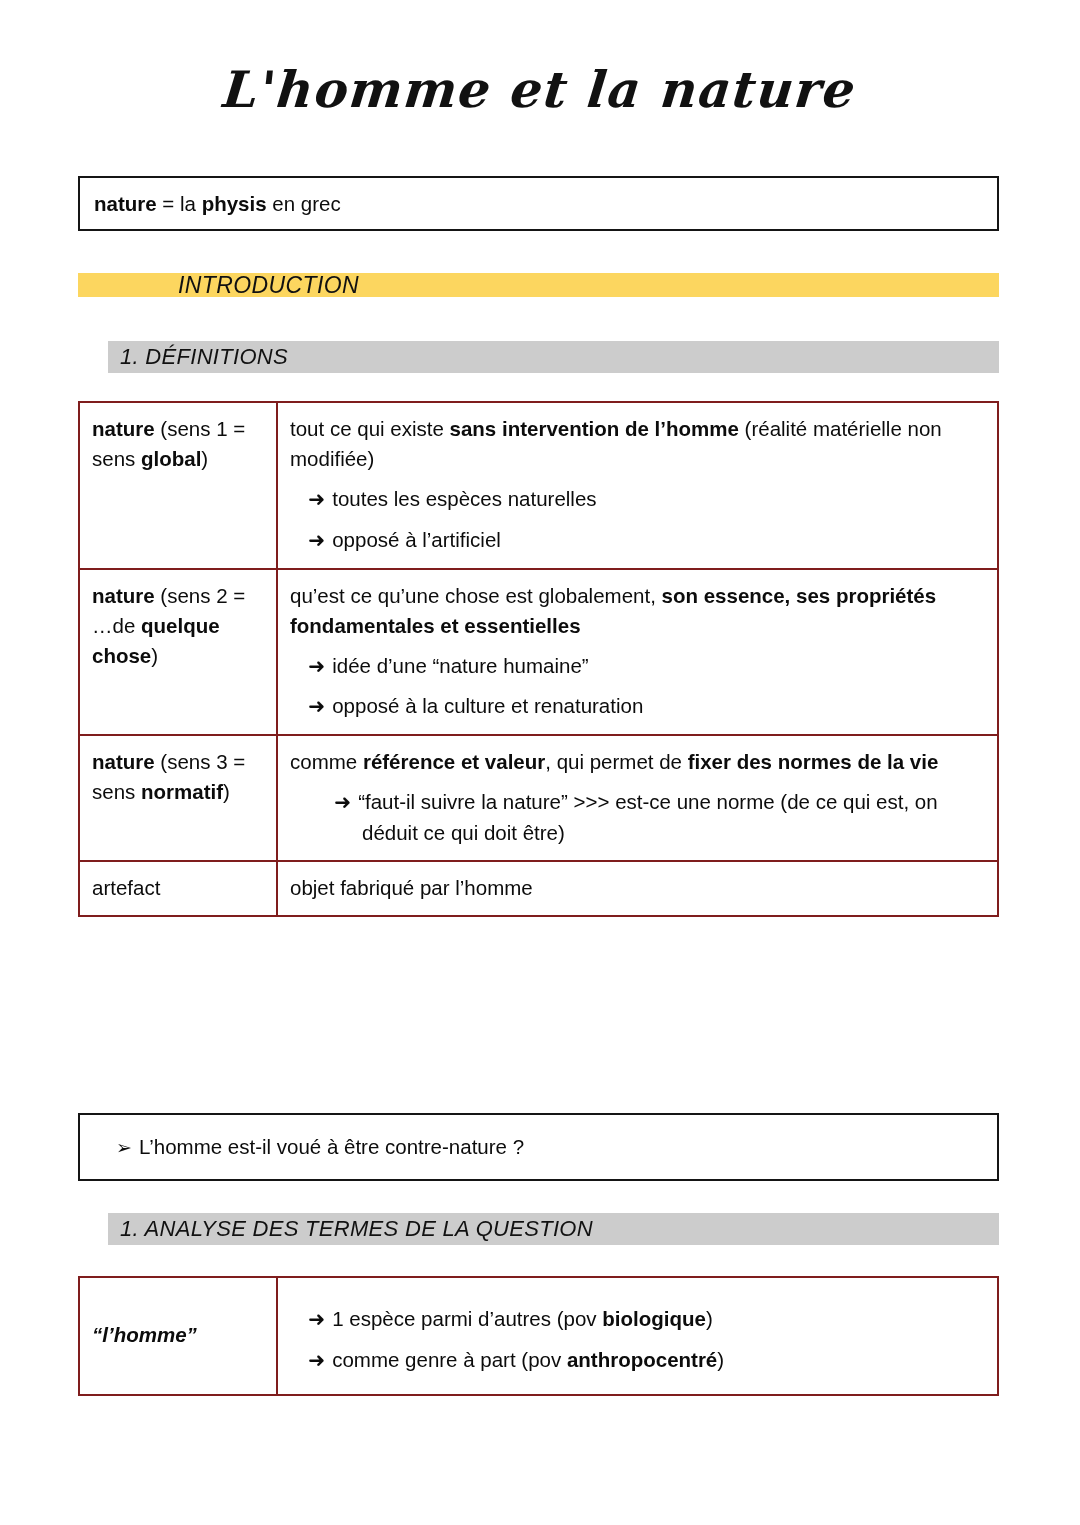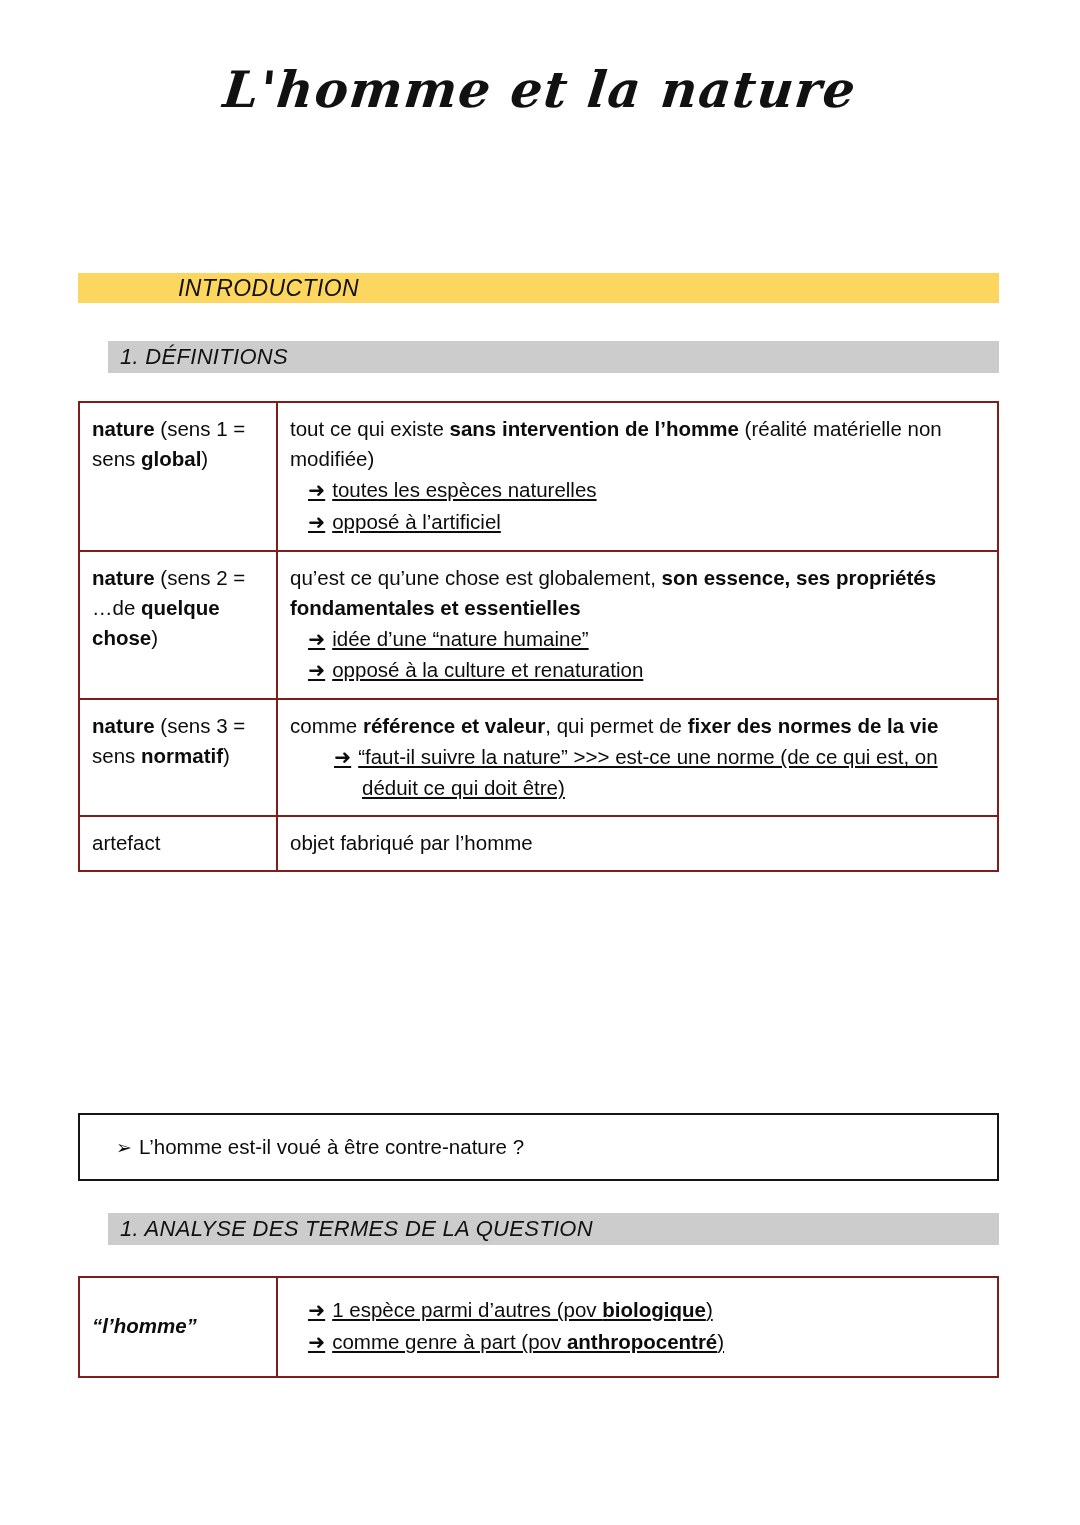--- a/index.html
+++ b/index.html
@@ -75,21 +75,21 @@
   }
   .banner .banner-label {
     font-style: italic;
     font-weight: 400;
     color: #111111;
   }
 
   .banner.yellow {
     left: 78px;
     width: 921px;
-    height: 30px;
+    height: 24px;
     background: #fcd65f;
   }
   .banner.yellow .banner-label {
     font-size: 23px;
     padding-left: 100px;
     letter-spacing: 0.4px;
   }
 
   .banner.gray {
     left: 108px;
@@ -140,38 +140,40 @@
 
   .term-quote {
     font-style: italic;
     font-weight: 700;
   }
 
   .arrow-line {
     display: block;
     padding-left: 46px;
     text-indent: -28px;
-    margin-top: 1px;
-    text-decoration: underline;
+    margin-top: 10px;
   }
   .arrow-line .arrow {
     font-family: "DejaVu Sans", sans-serif;
     font-weight: 700;
     padding-right: 7px;
   }
 
   b { font-weight: 700; }
 </style>
 </head>
 <body>
 
 <div class="page">
 
   <div class="doc-title">L'homme et la nature</div>
 
+  <div class="note-box" id="lead-note">
+    <div class="note-text"><b>nature</b> = la <b>physis</b> en grec</div>
+  </div>
 
   <div class="banner yellow" id="banner-introduction">
     <span class="banner-label">INTRODUCTION</span>
   </div>
 
   <div class="banner gray" id="banner-definitions">
     <span class="banner-label">1.  DÉFINITIONS</span>
   </div>
 
   <table class="def-table" id="table-definitions">

